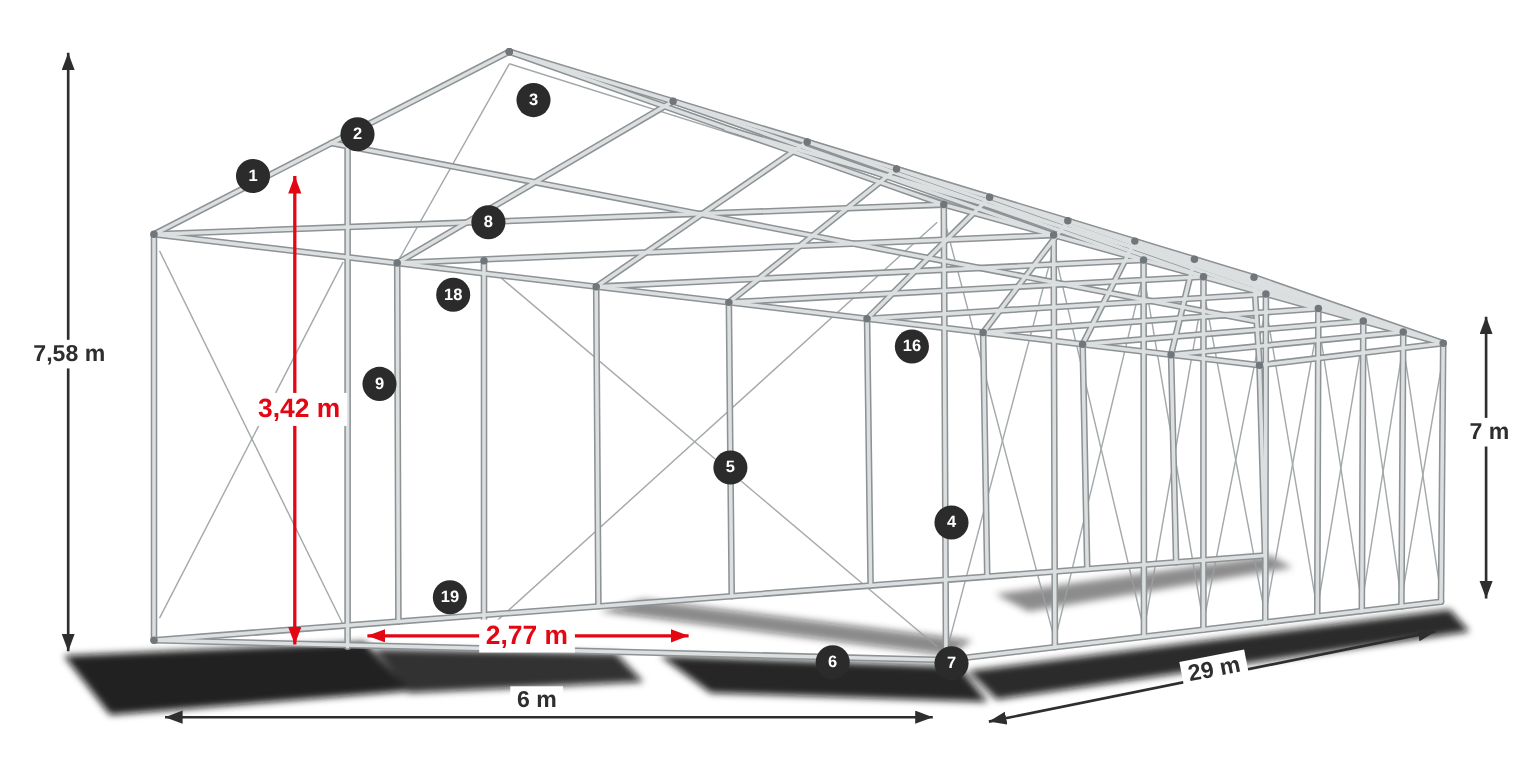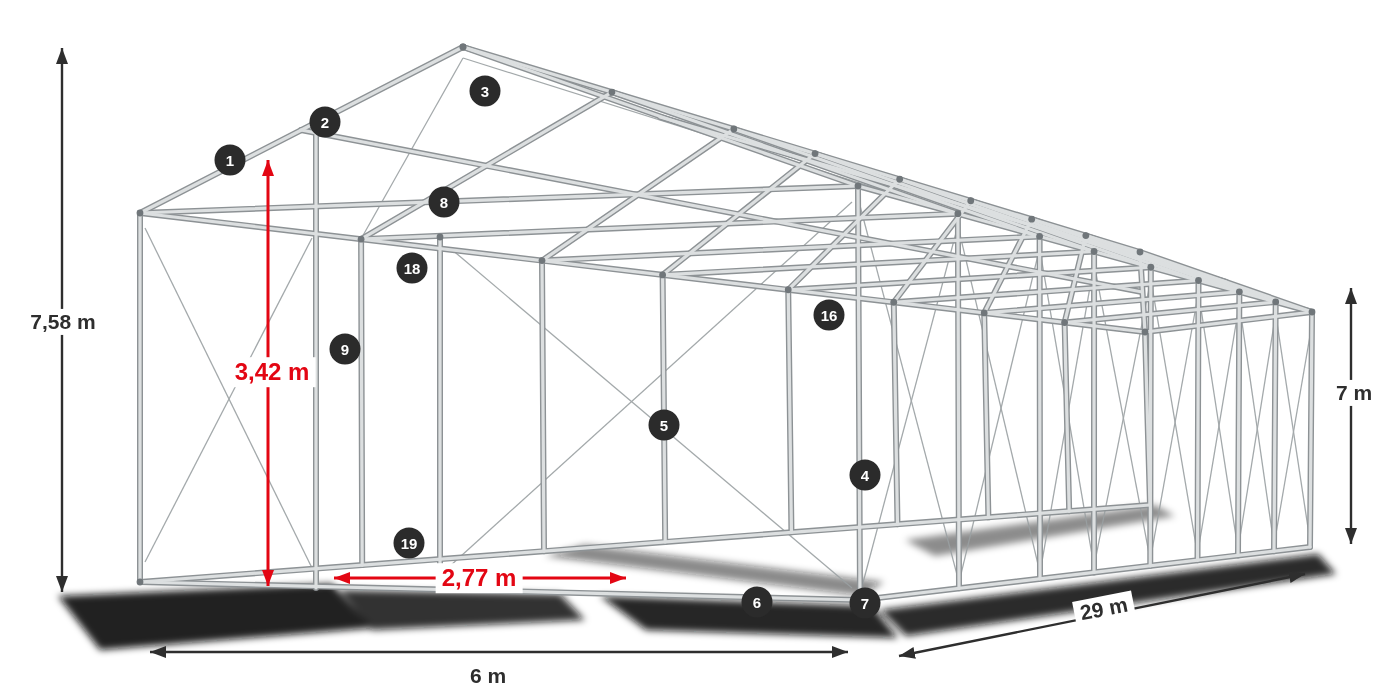--- a/index.html
+++ b/index.html
@@ -233,21 +233,21 @@
     <line class="dimline dark" x1="899" y1="656" x2="1305" y2="574" marker-start="url(#ah-dark)" marker-end="url(#ah-dark)"></line>
     <line class="dimline dark" x1="1351" y1="288" x2="1351" y2="544" marker-start="url(#ah-dark)" marker-end="url(#ah-dark)"></line>
     <line class="dimline red" x1="268" y1="160" x2="268" y2="586" marker-start="url(#ah-red)" marker-end="url(#ah-red)"></line>
     <line class="dimline red" x1="334" y1="578" x2="626" y2="578" marker-start="url(#ah-red)" marker-end="url(#ah-red)"></line>
   </svg>
 
   <div id="overlay">
       <div class="dim-label dark" style="left: 63px; top: 322px; transform: translate(-50%, -50%) rotate(0deg);">7,58 m</div>
       <div class="dim-label red" style="left: 272px; top: 372px; transform: translate(-50%, -50%) rotate(0deg);">3,42 m</div>
       <div class="dim-label red" style="left: 479px; top: 578px; transform: translate(-50%, -50%) rotate(0deg);">2,77 m</div>
-      <div class="dim-label dark" style="left: 488px; top: 637px; transform: translate(-50%, -50%) rotate(0deg); margin-top: 39px;">6 m</div>
+      <div class="dim-label dark" style="left: 488px; top: 637px; transform: translate(-50%, -50%) rotate(0deg);">6 m</div>
       <div class="dim-label dark" style="left: 1104px; top: 609px; transform: translate(-50%, -50%) rotate(-11deg);">29 m</div>
       <div class="dim-label dark" style="left: 1354px; top: 393px; transform: translate(-50%, -50%) rotate(0deg);">7 m</div>
       <div class="badge" style="left: 230px; top: 160px;">1</div>
       <div class="badge" style="left: 325px; top: 122px;">2</div>
       <div class="badge" style="left: 485px; top: 91px;">3</div>
       <div class="badge" style="left: 865px; top: 475px;">4</div>
       <div class="badge" style="left: 664px; top: 425px;">5</div>
       <div class="badge" style="left: 757px; top: 602px;">6</div>
       <div class="badge" style="left: 865px; top: 603px;">7</div>
       <div class="badge" style="left: 444px; top: 202px;">8</div>

